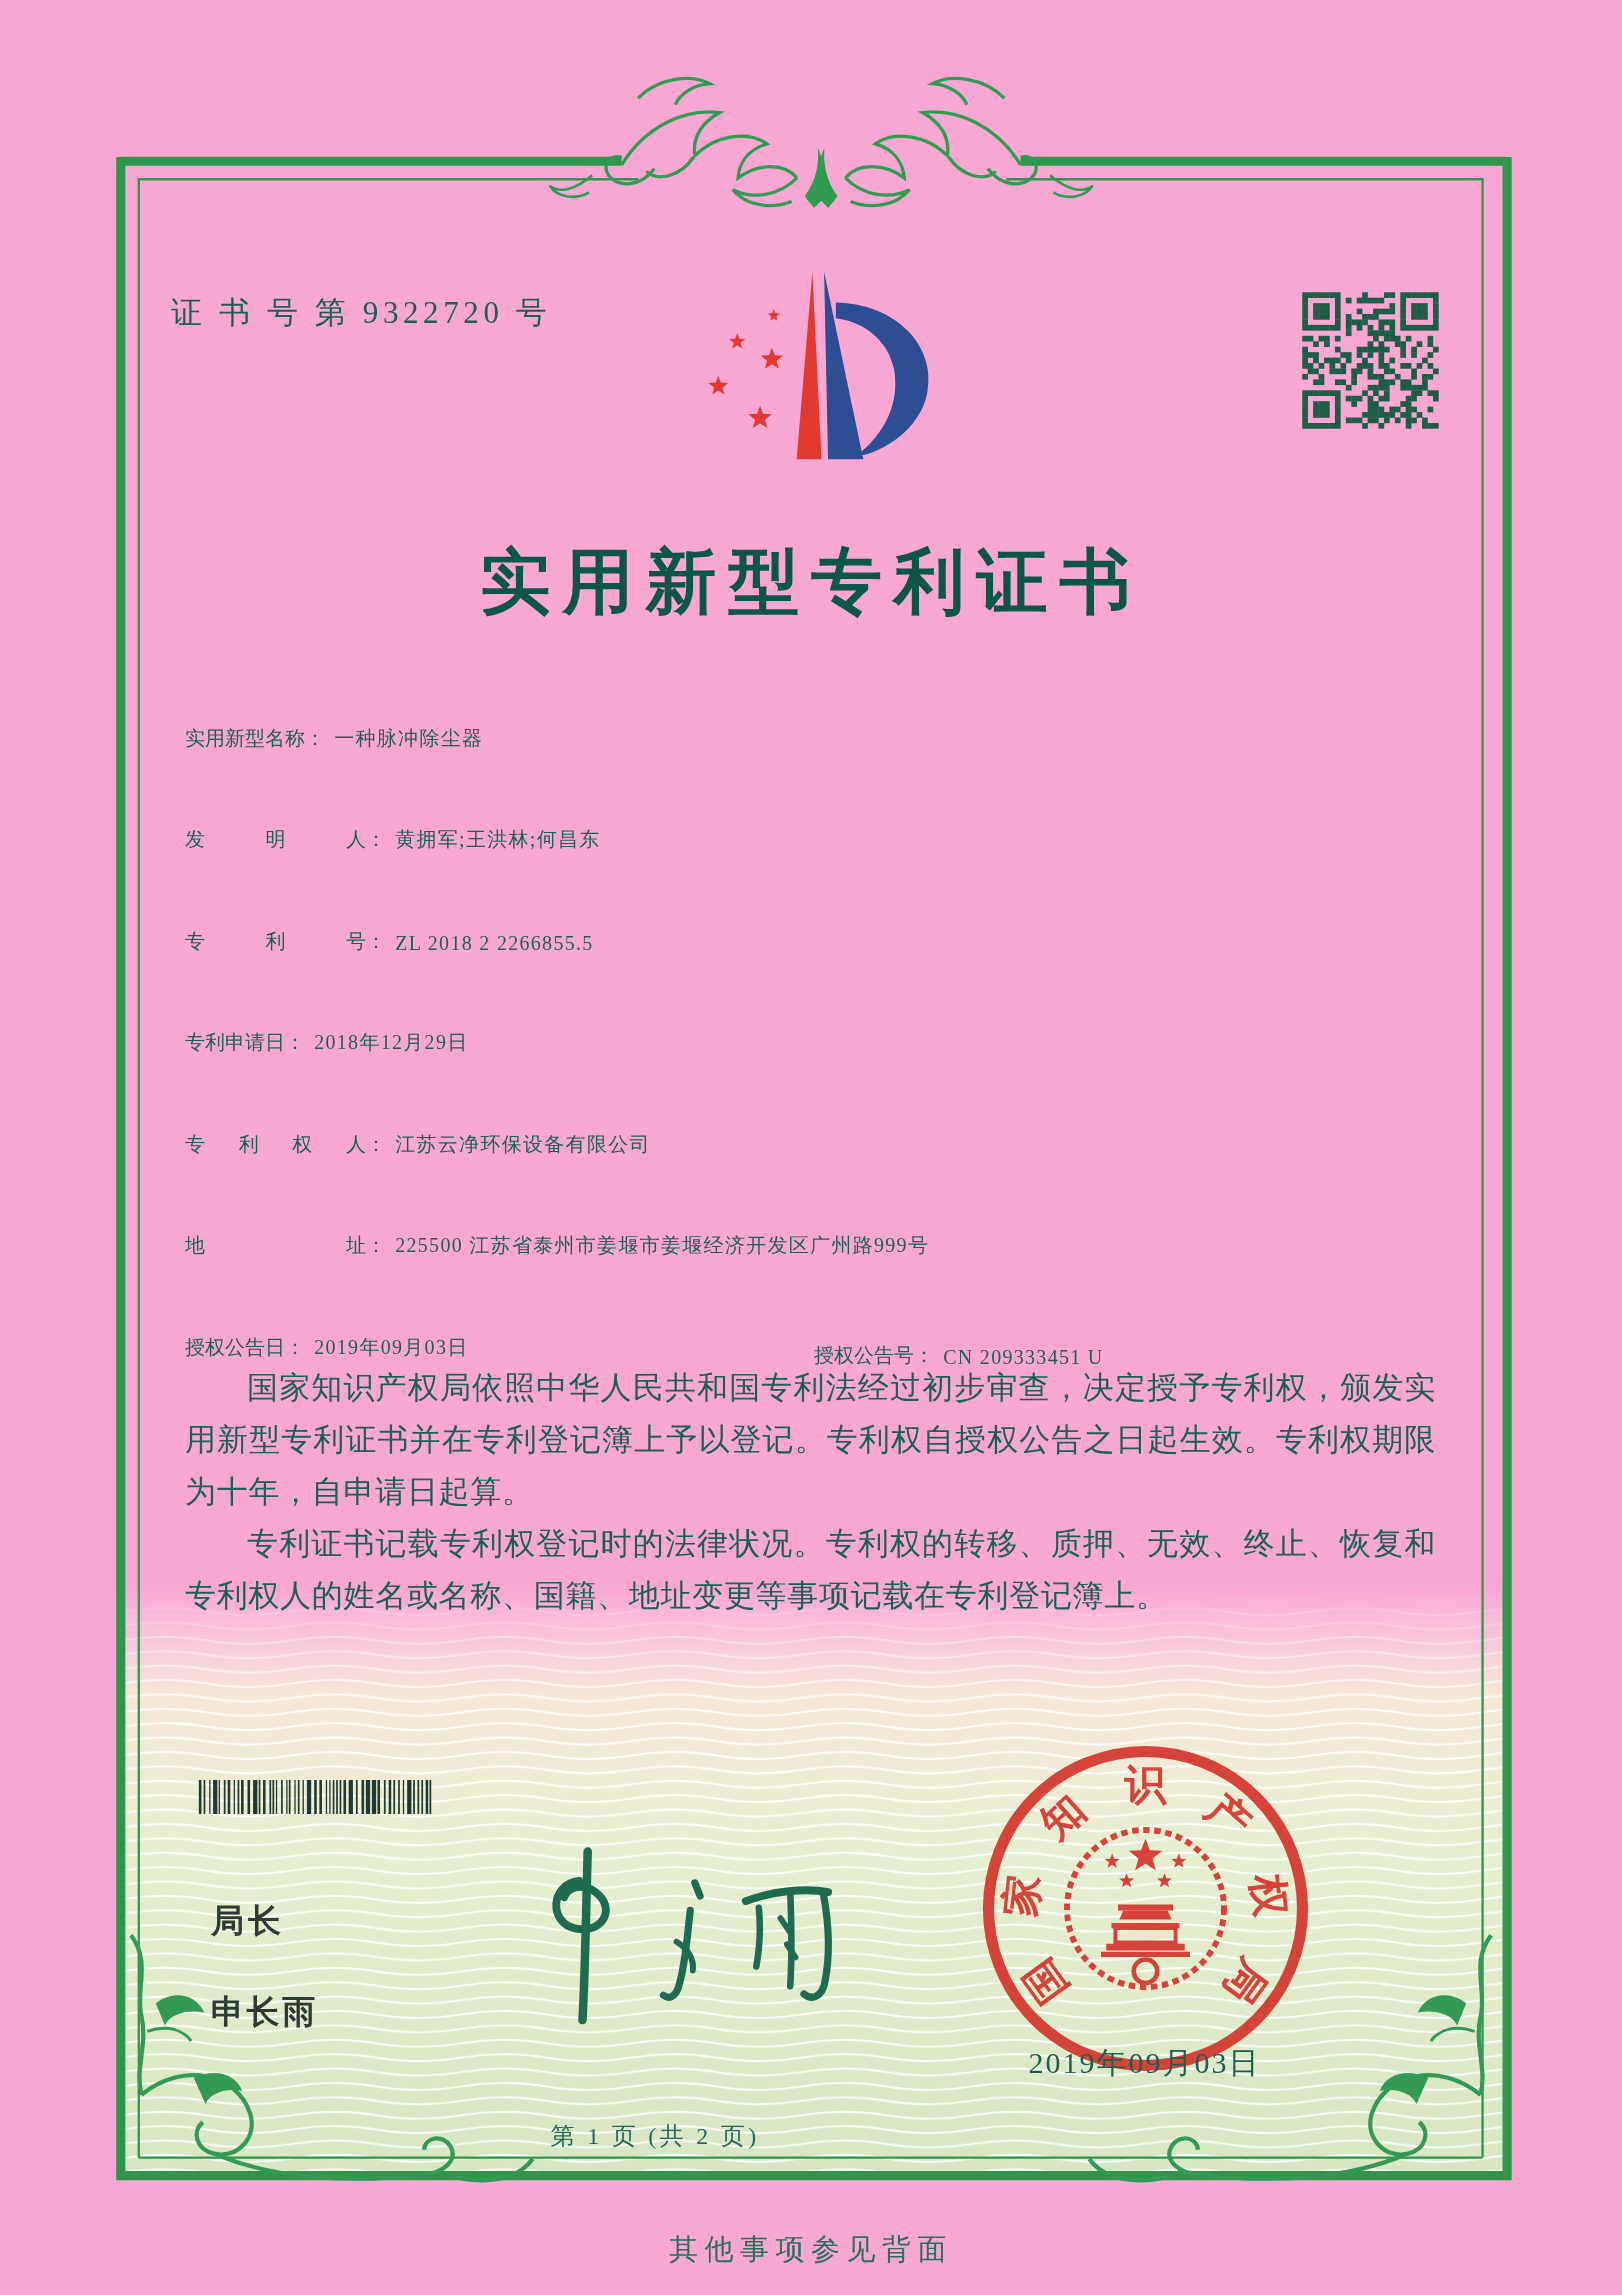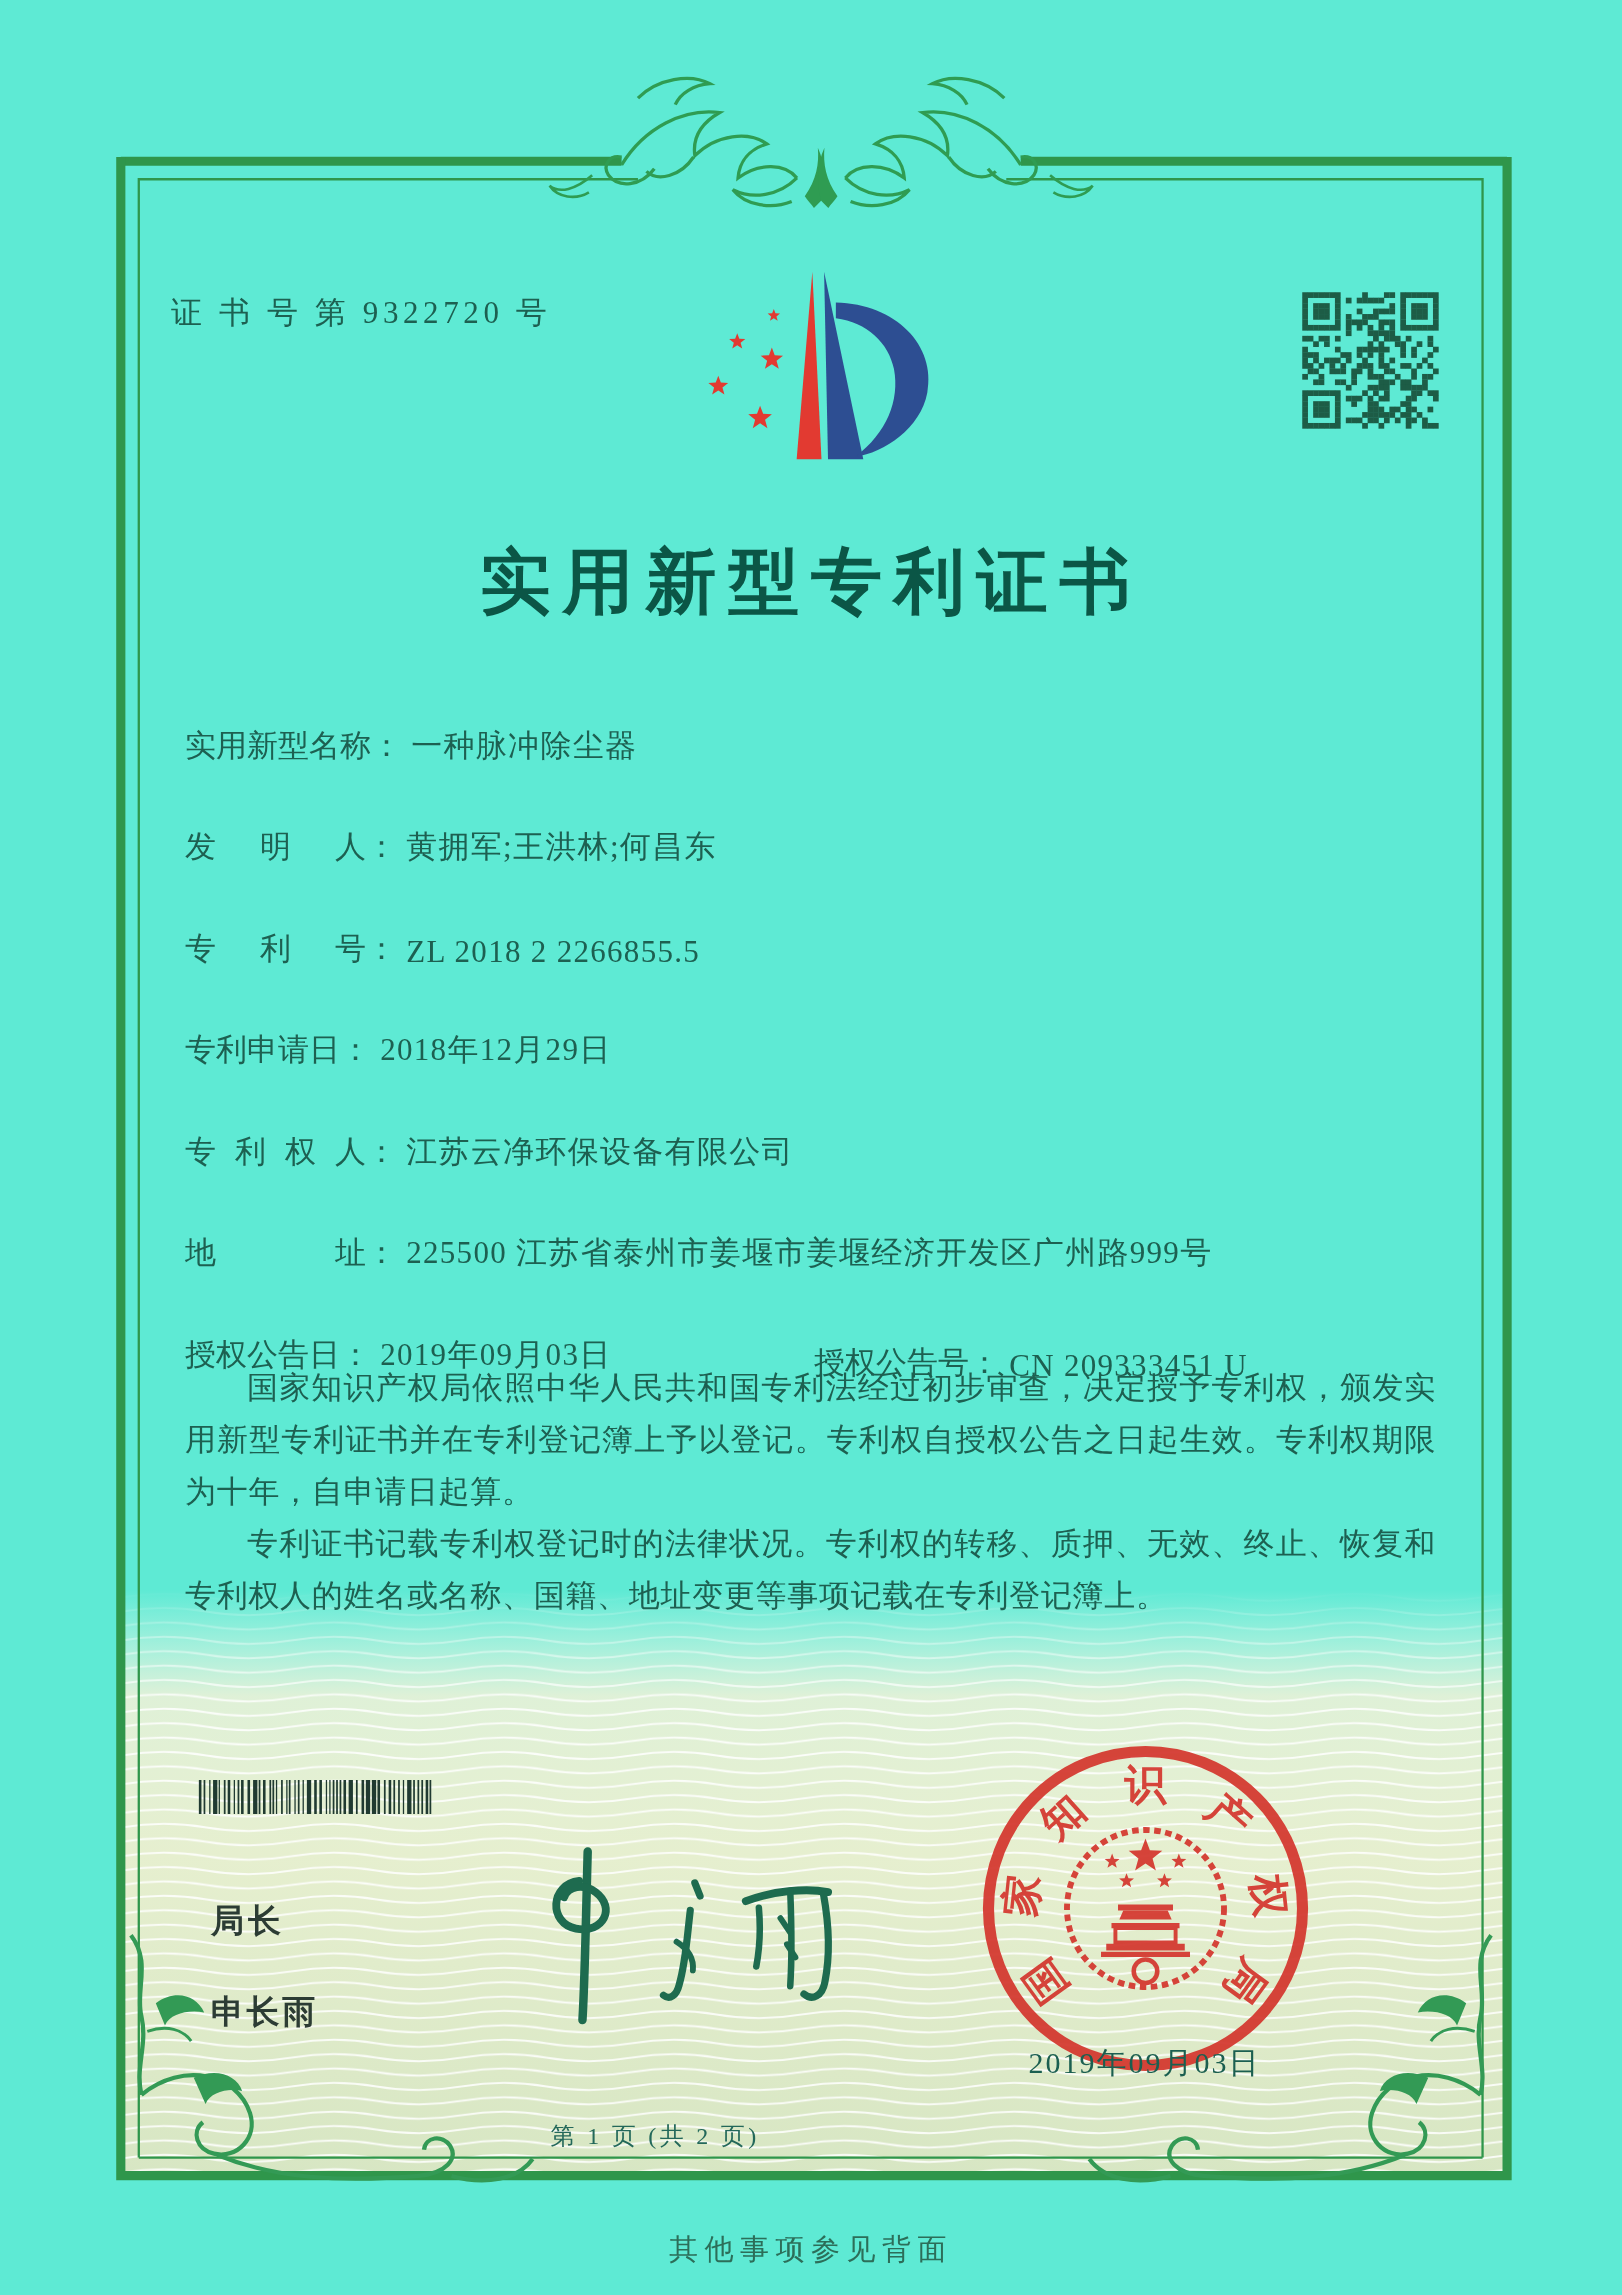--- a/index.html
+++ b/index.html
@@ -1,35 +1,35 @@
 <!DOCTYPE html>
 <html style="font-size:10.5px"><head>
 <meta charset="utf-8">
 <style>
   html,body{margin:0;padding:0;background:#e8e8e4;}
   .page{
     position:relative;
     width:1622px;height:2295px;
-    background:#5eead4;
+    background:#f9a8d4;
     overflow:hidden;
     font-family:"Liberation Serif", serif;
   }
   .abs{position:absolute;}
   .cert-no{
     font-size:31px;color:#1d6051;letter-spacing:4.6px;
     left:171px;top:292px;white-space:nowrap;
   }
   .title{
     left:0;width:1622px;top:535px;text-align:center;
     font-size:71px;font-weight:bold;color:#0b5646;letter-spacing:11.8px;
     white-space:nowrap;
   }
   .field-row{
     left:185px;width:1263px;height:46px;
-    font-size:31px;color:#1d6051;white-space:nowrap;
+    font-size:20px;color:#1d6051;white-space:nowrap;
   }
   .jlabel{
     display:inline-flex;justify-content:space-between;
     width:181px;vertical-align:bottom;
   }
   .plabel{display:inline-block;vertical-align:bottom;}
   .colon{display:inline-block;vertical-align:bottom;}
   .fval{display:inline-block;margin-left:9.2px;vertical-align:bottom;letter-spacing:1.3px;}
   .field2{position:absolute;left:629px;top:8px;white-space:nowrap;}
   .paras{

